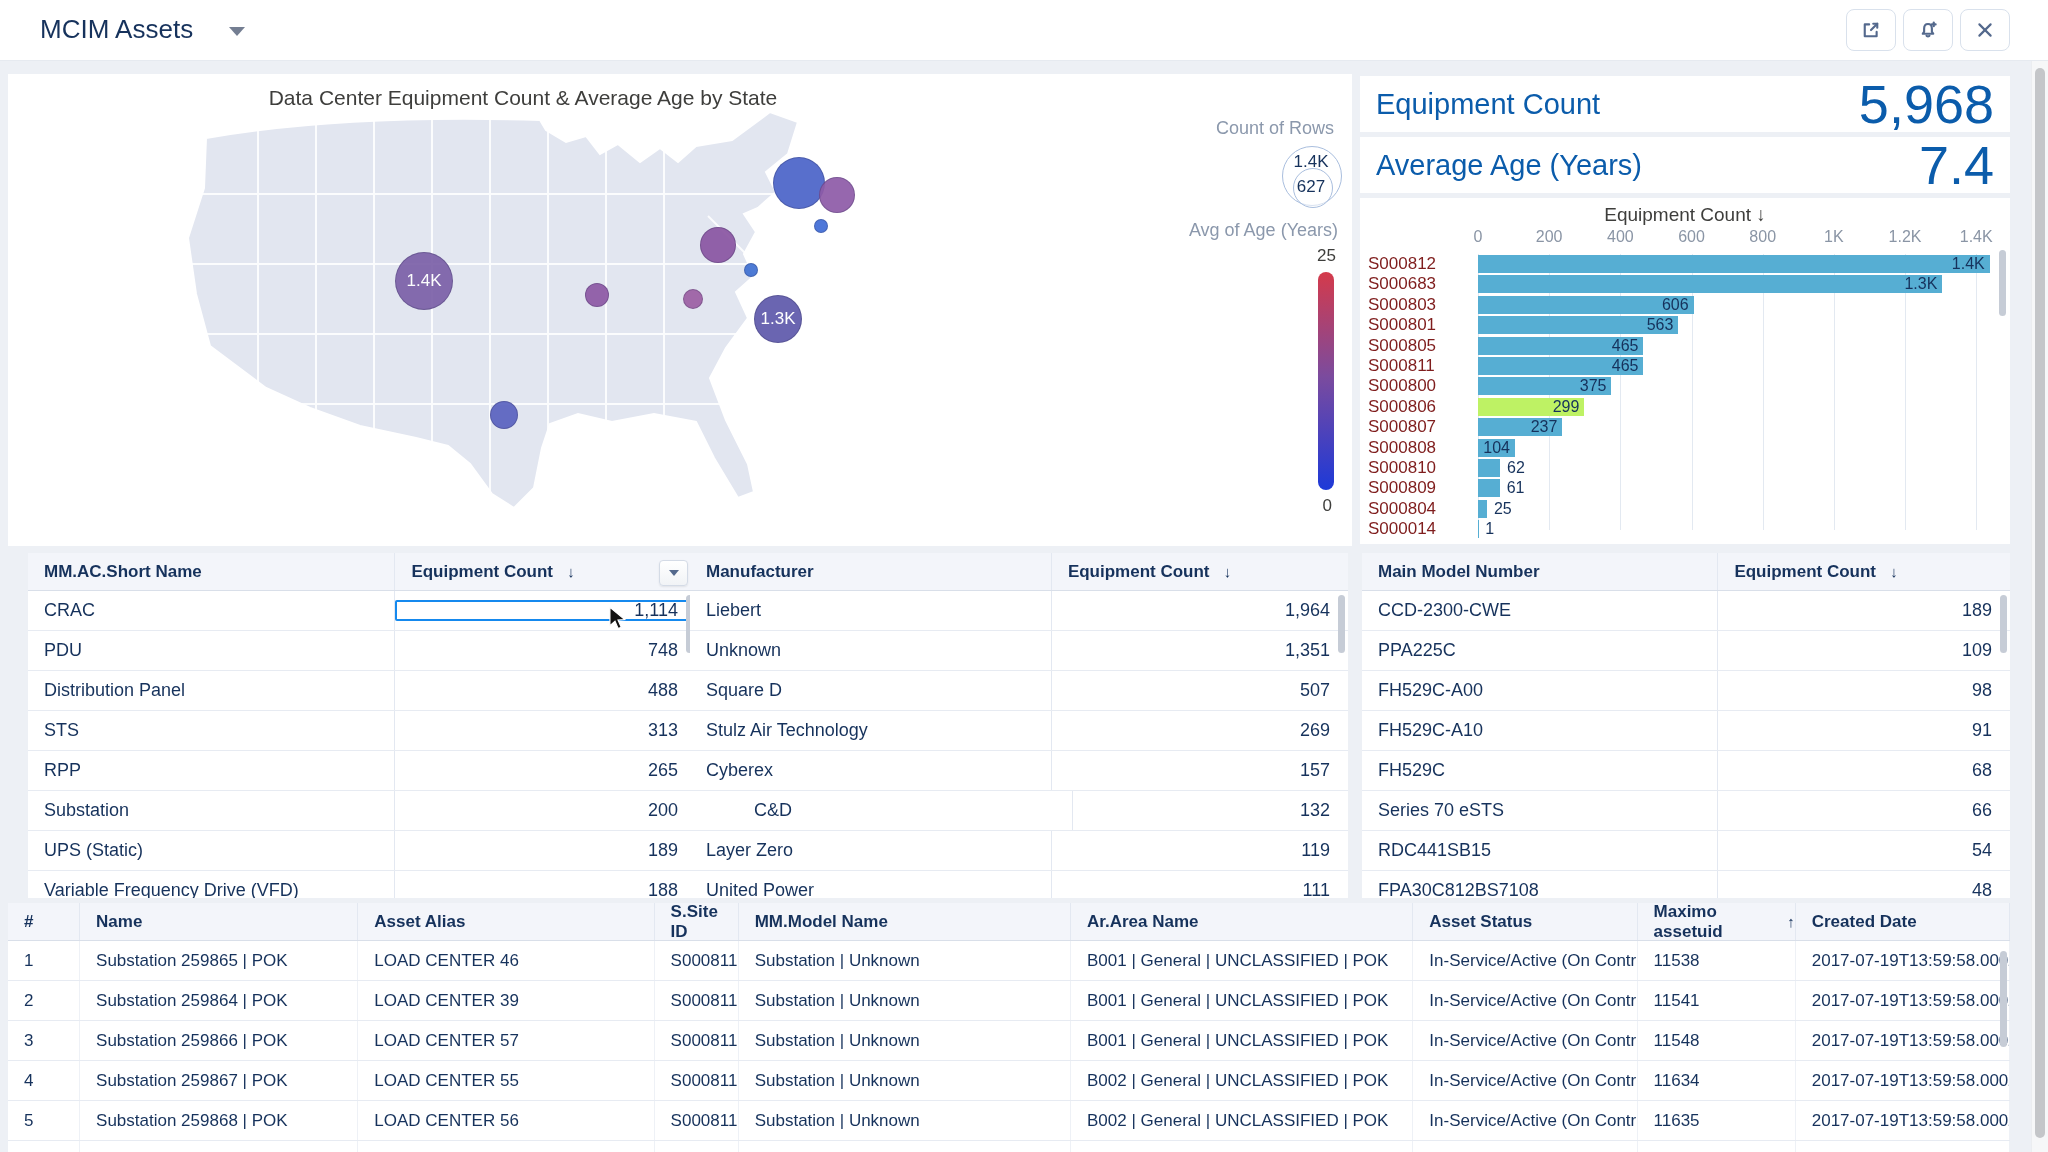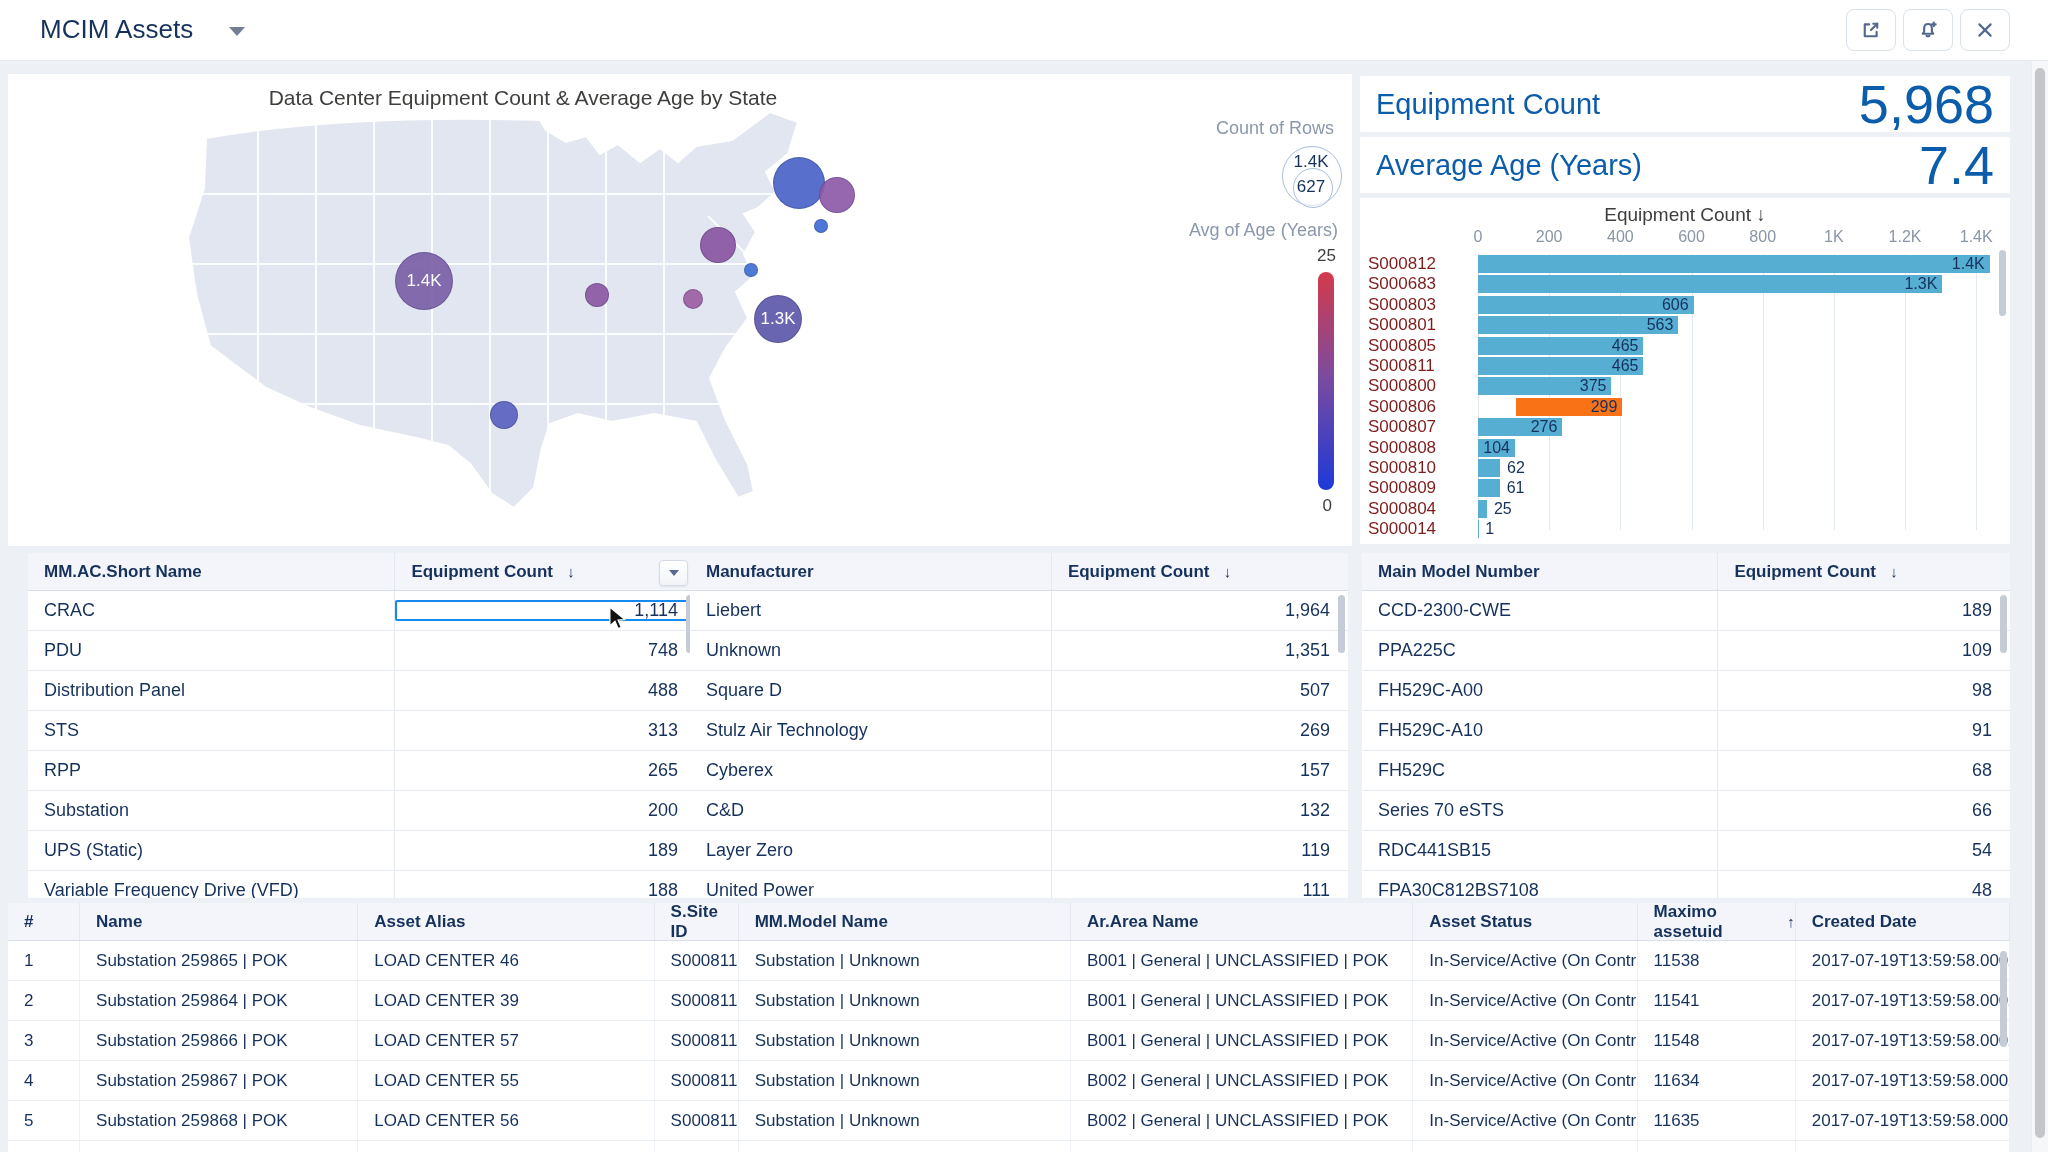--- a/index.html
+++ b/index.html
@@ -233,28 +233,28 @@
             </div>
           </div>
           <div class="bc-row" style="top: 122.4px;">
             <div class="bc-cat">S000800</div>
             <div class="bc-bar" style="width: 25.8621%; background: rgb(86, 174, 211);">
               <span class="bc-val-in">375</span>
             </div>
           </div>
           <div class="bc-row" style="top: 142.8px;">
             <div class="bc-cat">S000806</div>
-            <div class="bc-bar" style="width: 20.6207%; background: #f97316; margin-left: 38px;">
+            <div class="bc-bar" style="width: 20.6207%; background: #bef264;">
               <span class="bc-val-in">299</span>
             </div>
           </div>
           <div class="bc-row" style="top: 163.2px;">
             <div class="bc-cat">S000807</div>
             <div class="bc-bar" style="width: 16.3448%; background: rgb(86, 174, 211);">
-              <span class="bc-val-in">276</span>
+              <span class="bc-val-in">237</span>
             </div>
           </div>
           <div class="bc-row" style="top: 183.6px;">
             <div class="bc-cat">S000808</div>
             <div class="bc-bar" style="width: 7.17241%; background: rgb(86, 174, 211);">
               <span class="bc-val-in">104</span>
             </div>
           </div>
           <div class="bc-row" style="top: 204px;">
             <div class="bc-cat">S000810</div>
@@ -342,21 +342,21 @@
       </div>
       <div class="t-row">
         <div class="t-cell col-sep" style="width: 55%;">Stulz Air Technology</div>
         <div class="t-cell t-num" style="width: 45%;">269</div>
       </div>
       <div class="t-row">
         <div class="t-cell col-sep" style="width: 55%;">Cyberex</div>
         <div class="t-cell t-num" style="width: 45%;">157</div>
       </div>
       <div class="t-row">
-        <div class="t-cell col-sep" style="width: 55%;">C&amp;D</div>
+        <div class="t-cell col-sep" style="width: 55%; margin-left: 48px;">C&amp;D</div>
         <div class="t-cell t-num" style="width: 45%;">132</div>
       </div>
       <div class="t-row">
         <div class="t-cell col-sep" style="width: 55%;">Layer Zero</div>
         <div class="t-cell t-num" style="width: 45%;">119</div>
       </div>
       <div class="t-row">
         <div class="t-cell col-sep" style="width: 55%;">United Power</div>
         <div class="t-cell t-num" style="width: 45%;">111</div>
       </div>

